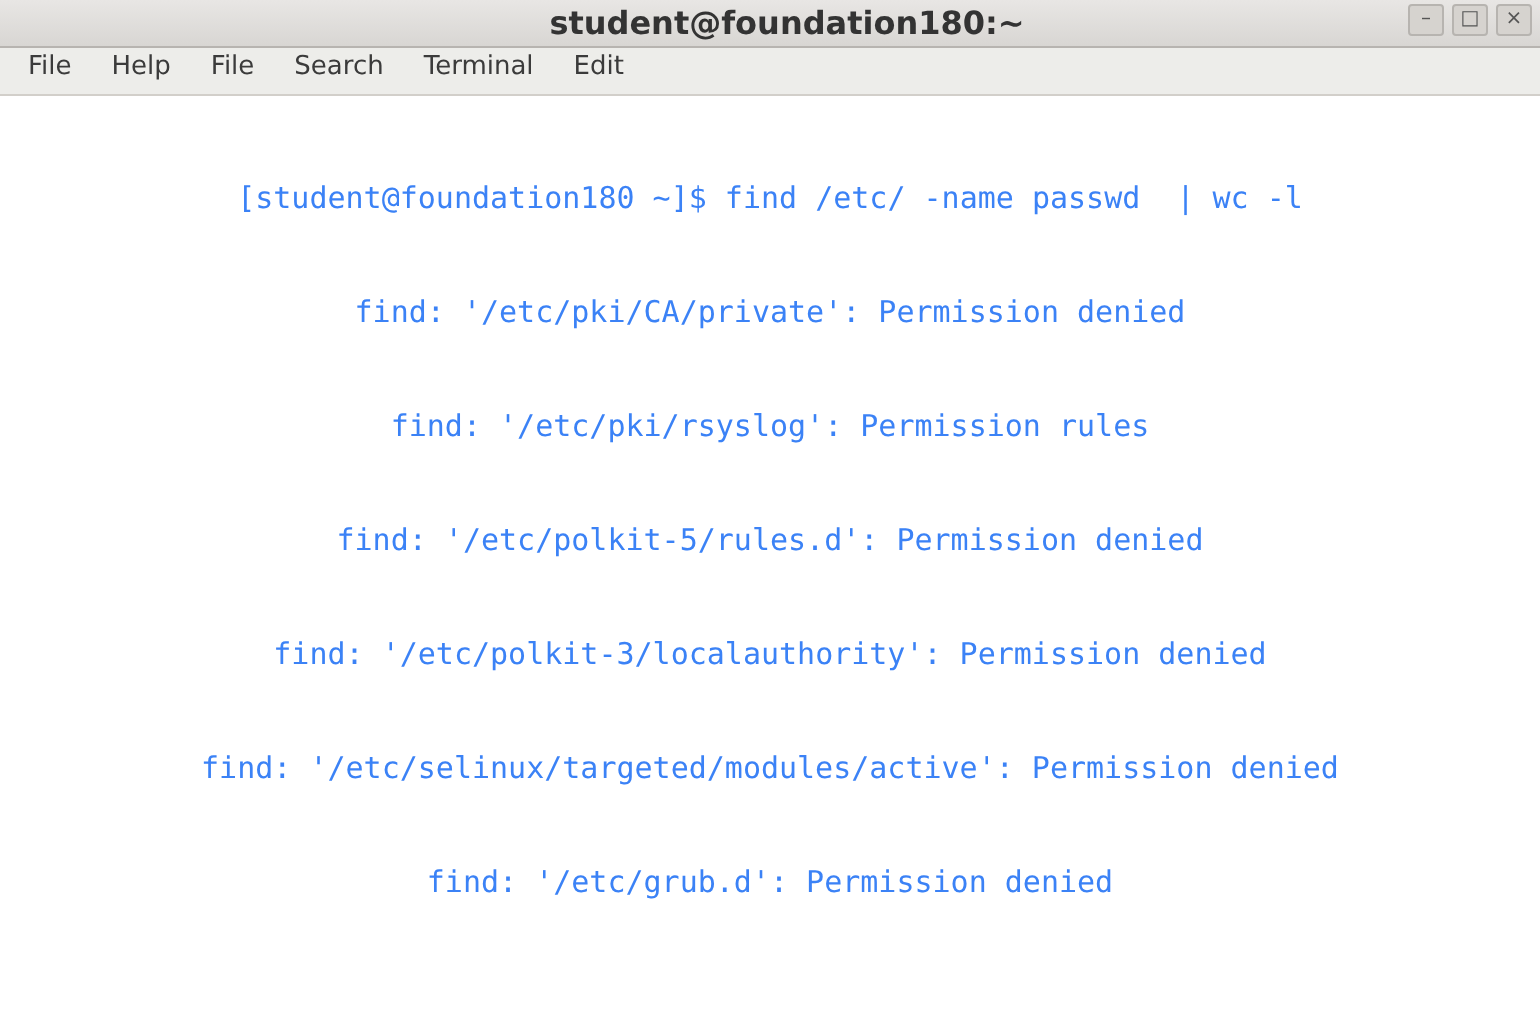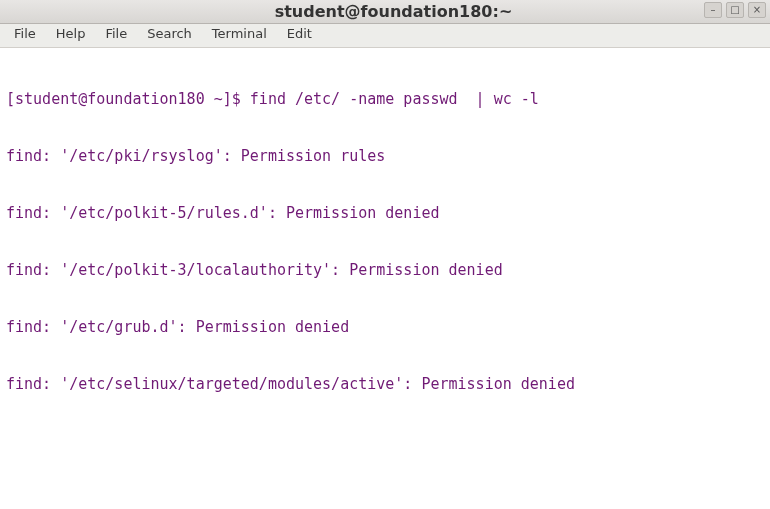--- a/index.html
+++ b/index.html
@@ -4,21 +4,21 @@
 <style>
   * { margin: 0; padding: 0; box-sizing: border-box; }
   html, body { width: 770px; height: 509px; font-family: "DejaVu Sans", "Liberation Sans", sans-serif; background: #fff; overflow: hidden; }
   .window { width: 770px; height: 509px; display: flex; flex-direction: column; background: #fff; }
   .titlebar { height: 24px; background: linear-gradient(#e8e6e4, #d8d6d3); border-bottom: 1px solid #b7b4b0; display: flex; align-items: center; position: relative; }
   .title-text { flex: 1; text-align: center; font-size: 16px; font-weight: bold; color: #333; margin-left: 17px; }
   .window-controls { position: absolute; right: 4px; top: 2px; display: flex; gap: 4px; }
   .win-btn { width: 18px; height: 16px; background: #d6d3cf; border: 1px solid #b7b4b0; font-size: 10px; line-height: 14px; text-align: center; color: #555; cursor: pointer; border-radius: 2px; }
   .menubar { height: 24px; background: #ededea; border-bottom: 1px solid #d2cfca; display: flex; align-items: flex-start; padding: 0 6px; gap: 4px; font-size: 13px; color: #3b3b3b; }
   .menu-item { padding: 2px 8px; cursor: pointer; }
-  .terminal { flex: 1; background: #fff; color: #701a75; font-family: "DejaVu Sans Mono", "Liberation Mono", monospace; font-size: 15px; line-height: 19px; padding: 4px 6px; white-space: pre; overflow: hidden; }
+  .terminal { flex: 1; background: #fff; color: #3b82f6; font-family: "DejaVu Sans Mono", "Liberation Mono", monospace; font-size: 15px; line-height: 19px; padding: 4px 6px; white-space: pre; overflow: hidden; text-align: center; }
   .line { white-space: pre; }
 </style>
 </head>
 <body>
 
 <div class="window">
   <div class="titlebar">
     <div class="title-text">student@foundation180:~</div>
     <div class="window-controls">
       <div class="win-btn">–</div>
@@ -31,25 +31,26 @@
     <div class="menu-item">File</div>
     <div class="menu-item">Help</div>
     <div class="menu-item">File</div>
     <div class="menu-item">Search</div>
     <div class="menu-item">Terminal</div>
     <div class="menu-item">Edit</div>
   </div>
 
   <div class="terminal">
     <div class="line"><span>[student@foundation180 ~]$ </span><span>find /etc/ -name passwd  | wc -l</span></div>
+    <div class="line">find: '/etc/pki/CA/private': Permission denied</div>
     <div class="line">find: '/etc/pki/rsyslog': Permission rules</div>
     <div class="line">find: '/etc/polkit-5/rules.d': Permission denied</div>
     <div class="line">find: '/etc/polkit-3/localauthority': Permission denied</div>
+    <div class="line">find: '/etc/selinux/targeted/modules/active': Permission denied</div>
     <div class="line">find: '/etc/grub.d': Permission denied</div>
-    <div class="line">find: '/etc/selinux/targeted/modules/active': Permission denied</div>
     
     
     
     
     
     
     
     
     
     

